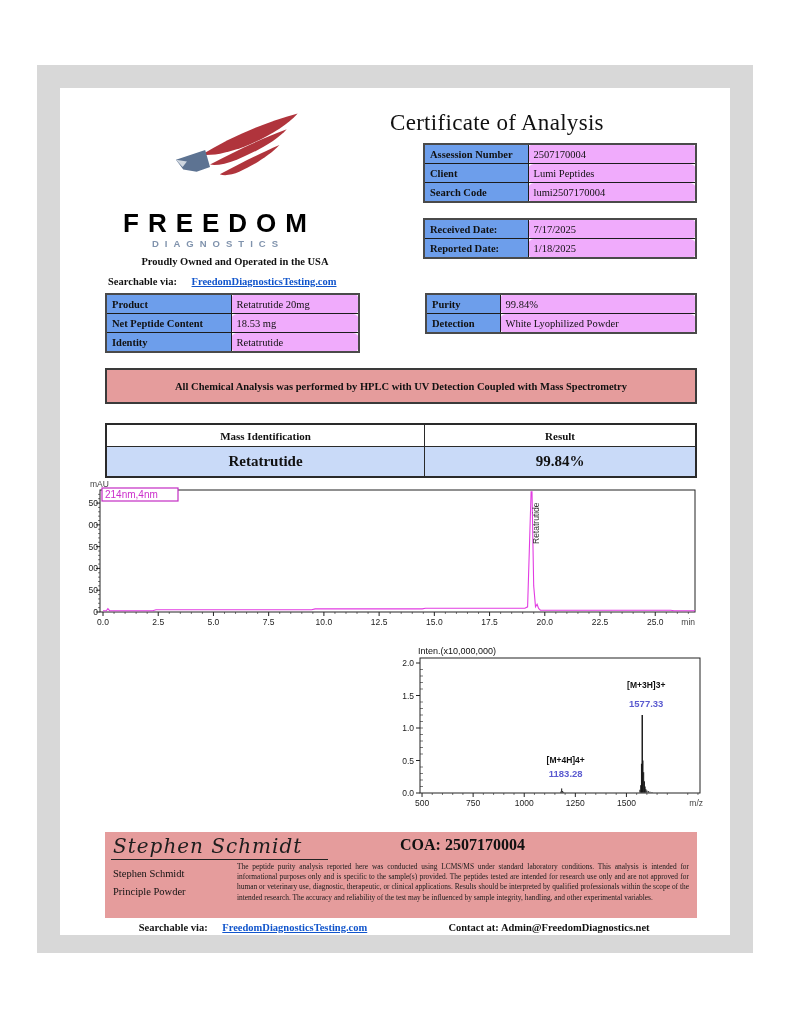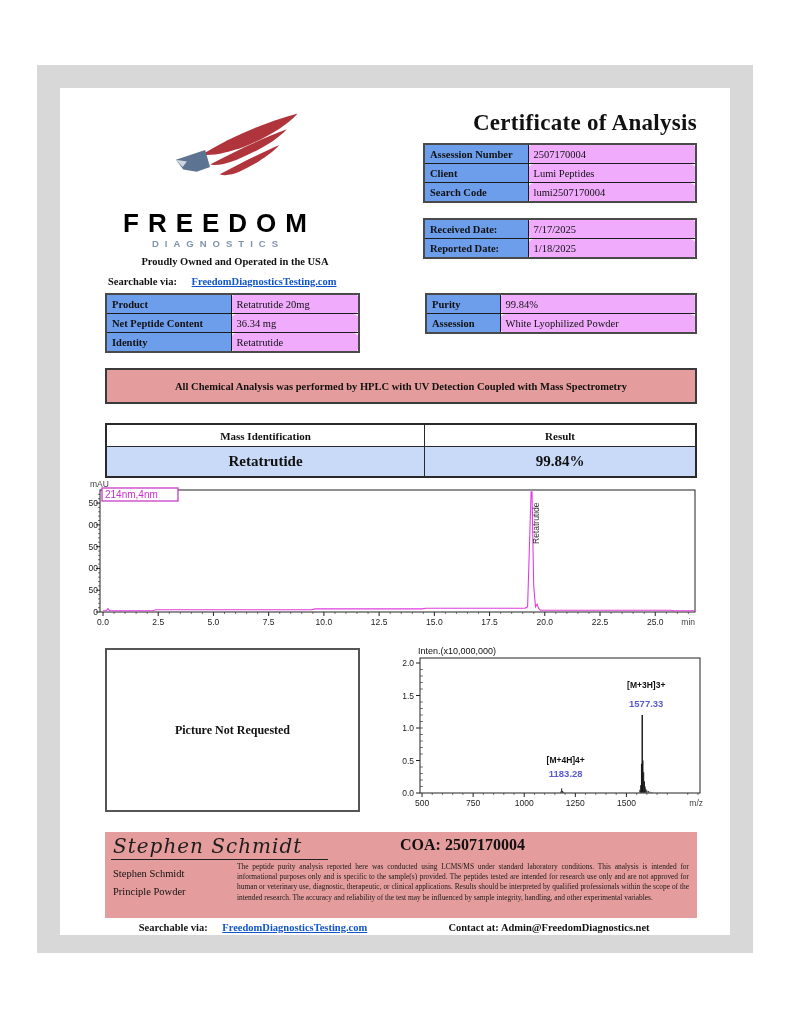--- a/index.html
+++ b/index.html
@@ -2,22 +2,22 @@
 <html><head>
 <meta charset="utf-8">
 <style>
   html,body{margin:0;padding:0;background:#ffffff;}
   .canvas{position:relative;width:791px;height:1024px;background:#ffffff;overflow:hidden;
           font-family:"Liberation Serif","DejaVu Serif",serif;color:#111;}
   .mat{position:absolute;left:37px;top:65px;width:716px;height:888px;background:#d8d8d8;}
   .page{position:absolute;left:23px;top:23px;width:670px;height:847px;background:#ffffff;}
 
   
-  .doc-title{position:absolute;left:330px;top:22px;width:307px;text-align:right;
-             font-size:23px;font-weight:bold;letter-spacing:.3px;}
+  .doc-title{position:absolute;left:330px;top:22px;width:307px;text-align:left;
+             font-size:23px;font-weight:normal;letter-spacing:.3px;}
   .logo-block{position:absolute;left:40px;top:20px;width:230px;text-align:center;}
   .eagle{position:absolute;left:65px;top:5px;width:140px;height:80px;}
   .logo-word{position:absolute;left:0;top:100px;width:230px;font-family:"Liberation Sans","DejaVu Sans",sans-serif;
              font-size:26px;font-weight:600;letter-spacing:9px;color:#000000;text-indent:9px;}
   .logo-sub{position:absolute;left:0;top:130px;width:230px;font-family:"Liberation Sans","DejaVu Sans",sans-serif;
             font-size:9.5px;font-weight:600;letter-spacing:6px;color:#8093ad;text-indent:6px;}
   .tagline{position:absolute;left:45px;top:168px;width:260px;text-align:center;font-weight:bold;font-size:10.5px;}
   .searchable-top{position:absolute;left:48px;top:188px;font-size:10.5px;font-weight:bold;}
   a.doclink{color:#1155cc;text-decoration:underline;font-weight:bold;padding-left:12px;}
 
@@ -149,41 +149,41 @@
             <col style="width:125px">
             <col>
           </colgroup>
       <tbody>
       <tr>
               <th>Product</th>
               <td>Retatrutide 20mg</td>
             </tr>
       <tr>
               <th>Net Peptide Content</th>
-              <td>36.34 mg</td>
+              <td>18.53 mg</td>
             </tr>
       <tr>
               <th>Identity</th>
               <td>Retatrutide</td>
             </tr>
       </tbody>
     </table>
 
     <table class="blue-table lot-table">
       <colgroup>
             <col style="width:74px">
             <col>
           </colgroup>
       <tbody>
       <tr>
               <th>Purity</th>
               <td>99.84%</td>
             </tr>
       <tr>
-              <th>Assession</th>
+              <th>Detection</th>
               <td>White Lyophilized Powder</td>
             </tr>
       </tbody>
     </table>
 
     <div class="banner">All Chemical Analysis was performed by HPLC with UV Detection Coupled with Mass Spectrometry</div>
 
     <table class="mass-table">
       <colgroup>
             <col style="width:54%">
@@ -306,21 +306,20 @@
           <polyline points="15.0,132.8 18.3,132.8 19.9,130.7 21.6,132.6 37.1,132.7 64.7,132.7 68.0,131.7 223.7,131.7 227.1,130.9 334.2,130.9 337.5,130.2 436.9,130.2 439.6,128.8 441.3,73.0 443.1,13.7 444.0,13.7 445.7,107.9 447.5,128.8 449.1,126.2 450.6,130.5 452.4,132.1 582.7,132.3 586.0,132.8 607.0,132.8" fill="none" stroke="#e23ce2" stroke-width="1.1"></polyline>
           <text x="450.5373134328358" y="66" class="peaklabel" transform="rotate(-90 450.5373134328358 66)">Retatrutide</text>
           <g id="hplc-overlay">
         <text class="axis-label" x="2" y="9">mAU</text>
         <text class="axis-label" x="607" y="147" text-anchor="end">min</text>
         <rect class="legend-box" x="14" y="10" width="76" height="13"></rect>
         <text class="legend-text" x="17" y="20">214nm,4nm</text>
       </g>
         </svg>
 
-    <div class="picture-box">Picture Not Requested</div>
 
     <svg id="ms-svg" width="307" height="170">
 
     <rect x="22" y="13" width="280" height="135" fill="none" stroke="#222" stroke-width="1"></rect>
           <line x1="24.043795620437955" y1="148" x2="24.043795620437955" y2="152" stroke="#222" stroke-width="1"></line>
           <text x="24.043795620437955" y="161" text-anchor="middle" class="tick">500</text>
           <line x1="75.13868613138686" y1="148" x2="75.13868613138686" y2="152" stroke="#222" stroke-width="1"></line>
           <text x="75.13868613138686" y="161" text-anchor="middle" class="tick">750</text>
           <line x1="126.23357664233576" y1="148" x2="126.23357664233576" y2="152" stroke="#222" stroke-width="1"></line>
           <text x="126.23357664233576" y="161" text-anchor="middle" class="tick">1000</text>

